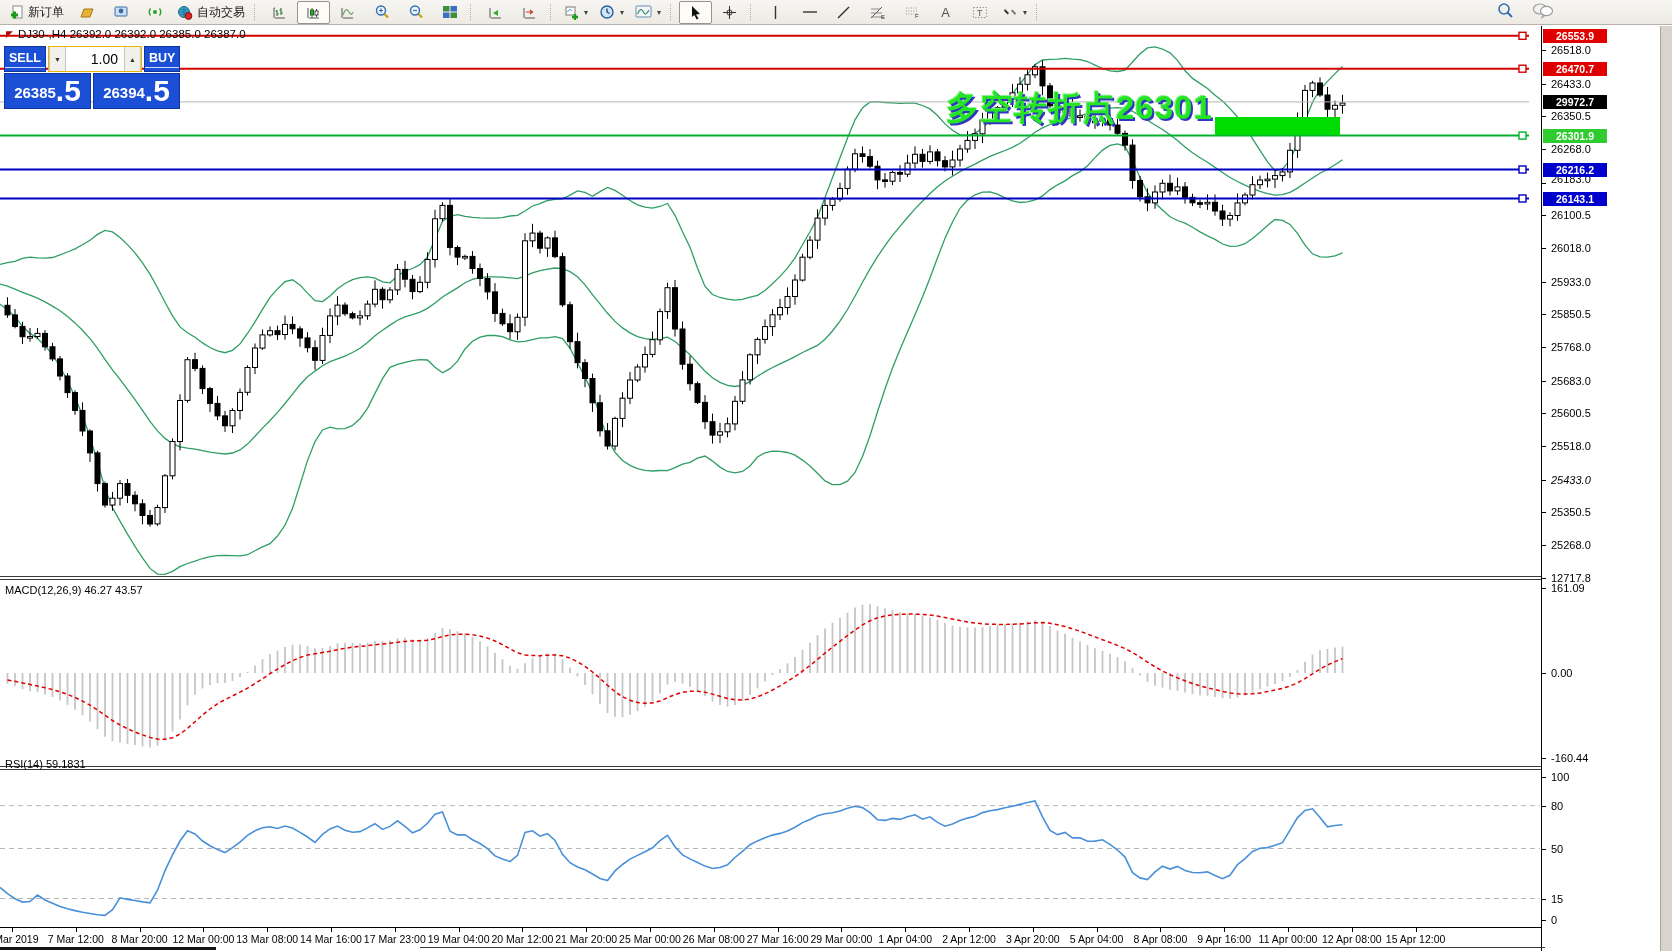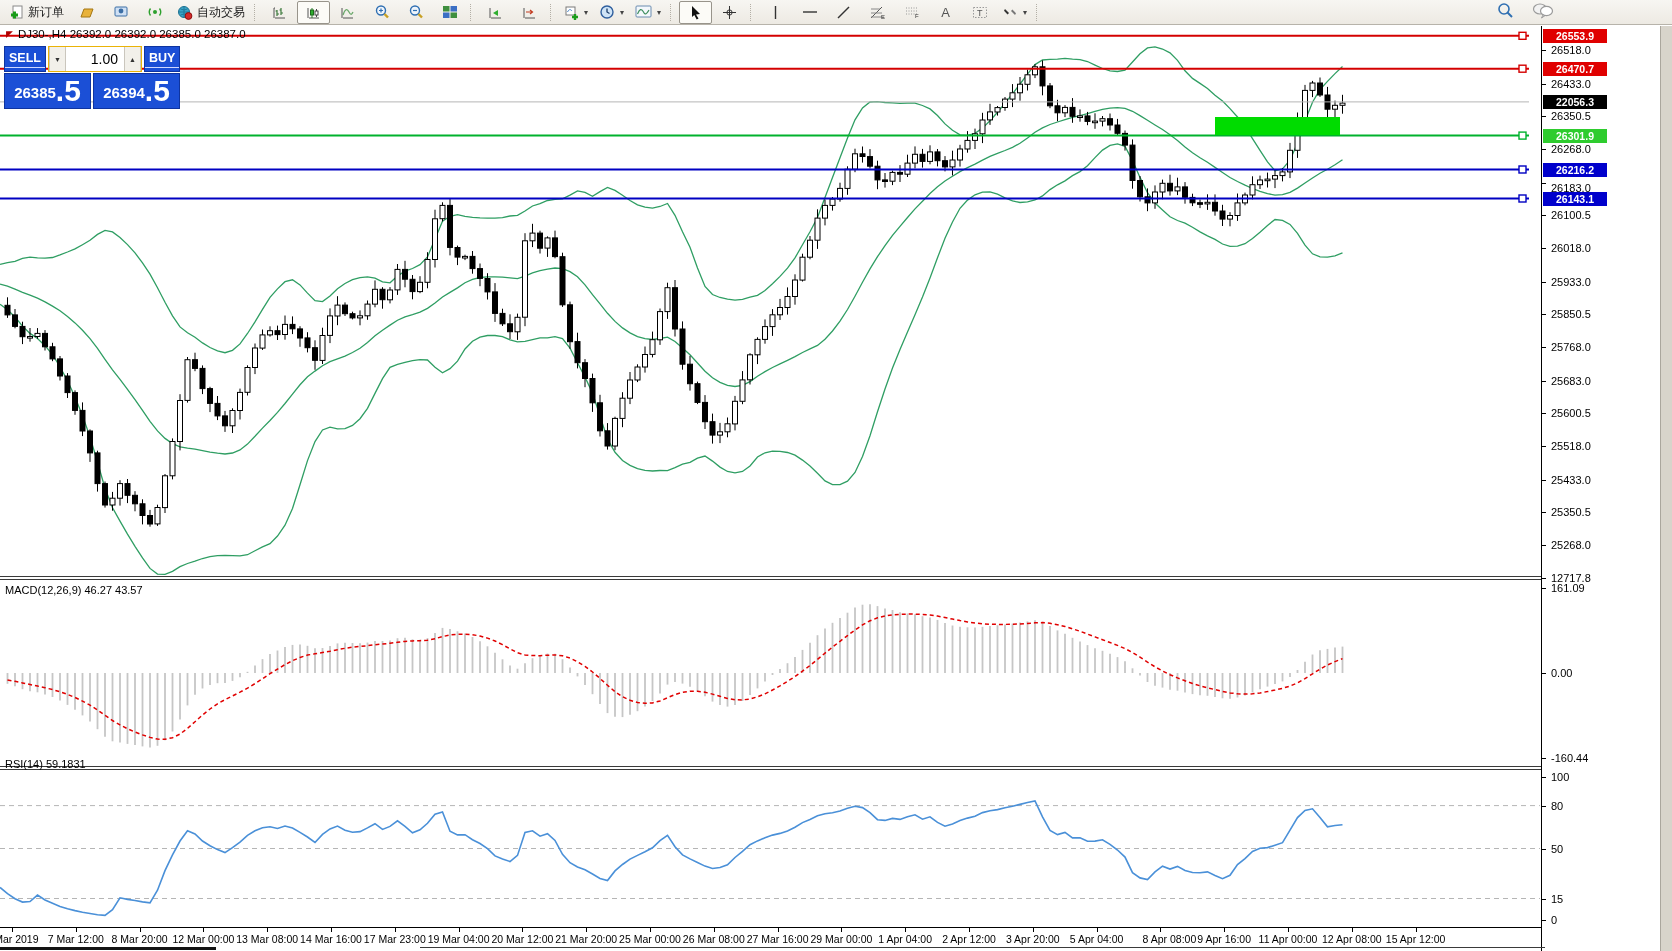--- a/index.html
+++ b/index.html
@@ -810,20 +810,21 @@
     </svg>
 
   <div id="title-row">
     <span id="title-tri">◤</span>
     <span>DJ30-,H4  26392.0 26392.0 26385.0 26387.0</span>
   </div>
 
   <div class="pane-label" style="top:558px;">MACD(12,26,9) 46.27 43.57</div>
   <div class="pane-label" style="top:732px;">RSI(14) 59.1831</div>
 
+  <div id="annotation">多空转折点26301</div>
   <div id="highlight-rect"></div>
 
   <div id="trade-panel">
     <div class="tp-top">
       <div class="tp-side">
           <span>SELL</span>
         </div>
       <div class="tp-lot">
         <button class="tp-step">▼</button>
         <input value="1.00" style="">
@@ -848,48 +849,48 @@
   <div id="price-axis">
       <div class="tick-mark" style="top: 24px;"></div>
       <div class="tick-label" style="top: 24px;">26518.0</div>
       <div class="tick-mark" style="top: 58px;"></div>
       <div class="tick-label" style="top: 58px;">26433.0</div>
       <div class="tick-mark" style="top: 90px;"></div>
       <div class="tick-label" style="top: 90px;">26350.5</div>
       <div class="tick-mark" style="top: 123px;"></div>
       <div class="tick-label" style="top: 123px; text-align: right;">26268.0</div>
       <div class="tick-mark" style="top: 157px;"></div>
-      <div class="tick-label" style="top: 162px;">26183.0</div>
+      <div class="tick-label" style="top: 153px;">26183.0</div>
       <div class="tick-mark" style="top: 189px;"></div>
       <div class="tick-label" style="top: 189px;">26100.5</div>
       <div class="tick-mark" style="top: 222px;"></div>
       <div class="tick-label" style="top: 222px;">26018.0</div>
       <div class="tick-mark" style="top: 256px;"></div>
       <div class="tick-label" style="top: 256px;">25933.0</div>
       <div class="tick-mark" style="top: 288px;"></div>
       <div class="tick-label" style="top: 288px;">25850.5</div>
       <div class="tick-mark" style="top: 321px;"></div>
       <div class="tick-label" style="top: 321px;">25768.0</div>
       <div class="tick-mark" style="top: 355px;"></div>
       <div class="tick-label" style="top: 355px;">25683.0</div>
       <div class="tick-mark" style="top: 387px;"></div>
       <div class="tick-label" style="top: 387px;">25600.5</div>
       <div class="tick-mark" style="top: 420px;"></div>
       <div class="tick-label" style="top: 420px;">25518.0</div>
       <div class="tick-mark" style="top: 454px;"></div>
-      <div class="tick-label" style="top: 454px;">25433.0</div>
+      <div class="tick-label" style="top: 454px; font-style: italic;">25433.0</div>
       <div class="tick-mark" style="top: 486px;"></div>
       <div class="tick-label" style="top: 486px;">25350.5</div>
       <div class="tick-mark" style="top: 519px;"></div>
       <div class="tick-label" style="top: 519px;">25268.0</div>
       <div class="tick-mark" style="top: 552px;"></div>
       <div class="tick-label" style="top: 552px;">12717.8</div>
       <div class="px-badge" style="top: 3px; background: rgb(224, 0, 0);">26553.9</div>
       <div class="px-badge" style="top: 36px; background: rgb(224, 0, 0);">26470.7</div>
-      <div class="px-badge" style="top: 69px; background: rgb(0, 0, 0);">22056.3</div>
+      <div class="px-badge" style="top: 69px; background: rgb(0, 0, 0);">29972.7</div>
       <div class="px-badge" style="top: 103px; background: rgb(46, 204, 46);">26301.9</div>
       <div class="px-badge" style="top: 137px; background: rgb(0, 0, 204);">26216.2</div>
       <div class="px-badge" style="top: 166px; background: rgb(0, 0, 204);">26143.1</div>
       <div class="tick-mark" style="top: 562px;"></div>
       <div class="tick-label" style="top: 562px;">161.09</div>
       <div class="tick-mark" style="top: 647px;"></div>
       <div class="tick-label" style="top: 647px;">0.00</div>
       <div class="tick-mark" style="top: 732px;"></div>
       <div class="tick-label" style="top: 732px;">-160.44</div>
       <div class="tick-mark" style="top: 751px;"></div>
@@ -935,21 +936,21 @@
       <div class="date-label" style="left: 841.4px;">29 Mar 00:00</div>
       <div class="date-tick" style="left: 905.2px;"></div>
       <div class="date-label" style="left: 905.2px;">1 Apr 04:00</div>
       <div class="date-tick" style="left: 969px;"></div>
       <div class="date-label" style="left: 969px;">2 Apr 12:00</div>
       <div class="date-tick" style="left: 1032.8px;"></div>
       <div class="date-label" style="left: 1032.8px;">3 Apr 20:00</div>
       <div class="date-tick" style="left: 1096.6px;"></div>
       <div class="date-label" style="left: 1096.6px;">5 Apr 04:00</div>
       <div class="date-tick" style="left: 1160.4px;"></div>
-      <div class="date-label" style="left: 1160.4px; padding-left: 18px;">8 Apr 08:00</div>
+      <div class="date-label" style="left: 1160.4px;">8 Apr 08:00</div>
       <div class="date-tick" style="left: 1224.2px;"></div>
       <div class="date-label" style="left: 1224.2px;">9 Apr 16:00</div>
       <div class="date-tick" style="left: 1288px;"></div>
       <div class="date-label" style="left: 1288px;">11 Apr 00:00</div>
       <div class="date-tick" style="left: 1351.8px;"></div>
       <div class="date-label" style="left: 1351.8px;">12 Apr 08:00</div>
       <div class="date-tick" style="left: 1415.6px;"></div>
       <div class="date-label" style="left: 1415.6px;">15 Apr 12:00</div>
     </div>
   <div class="bstrip1"></div>

